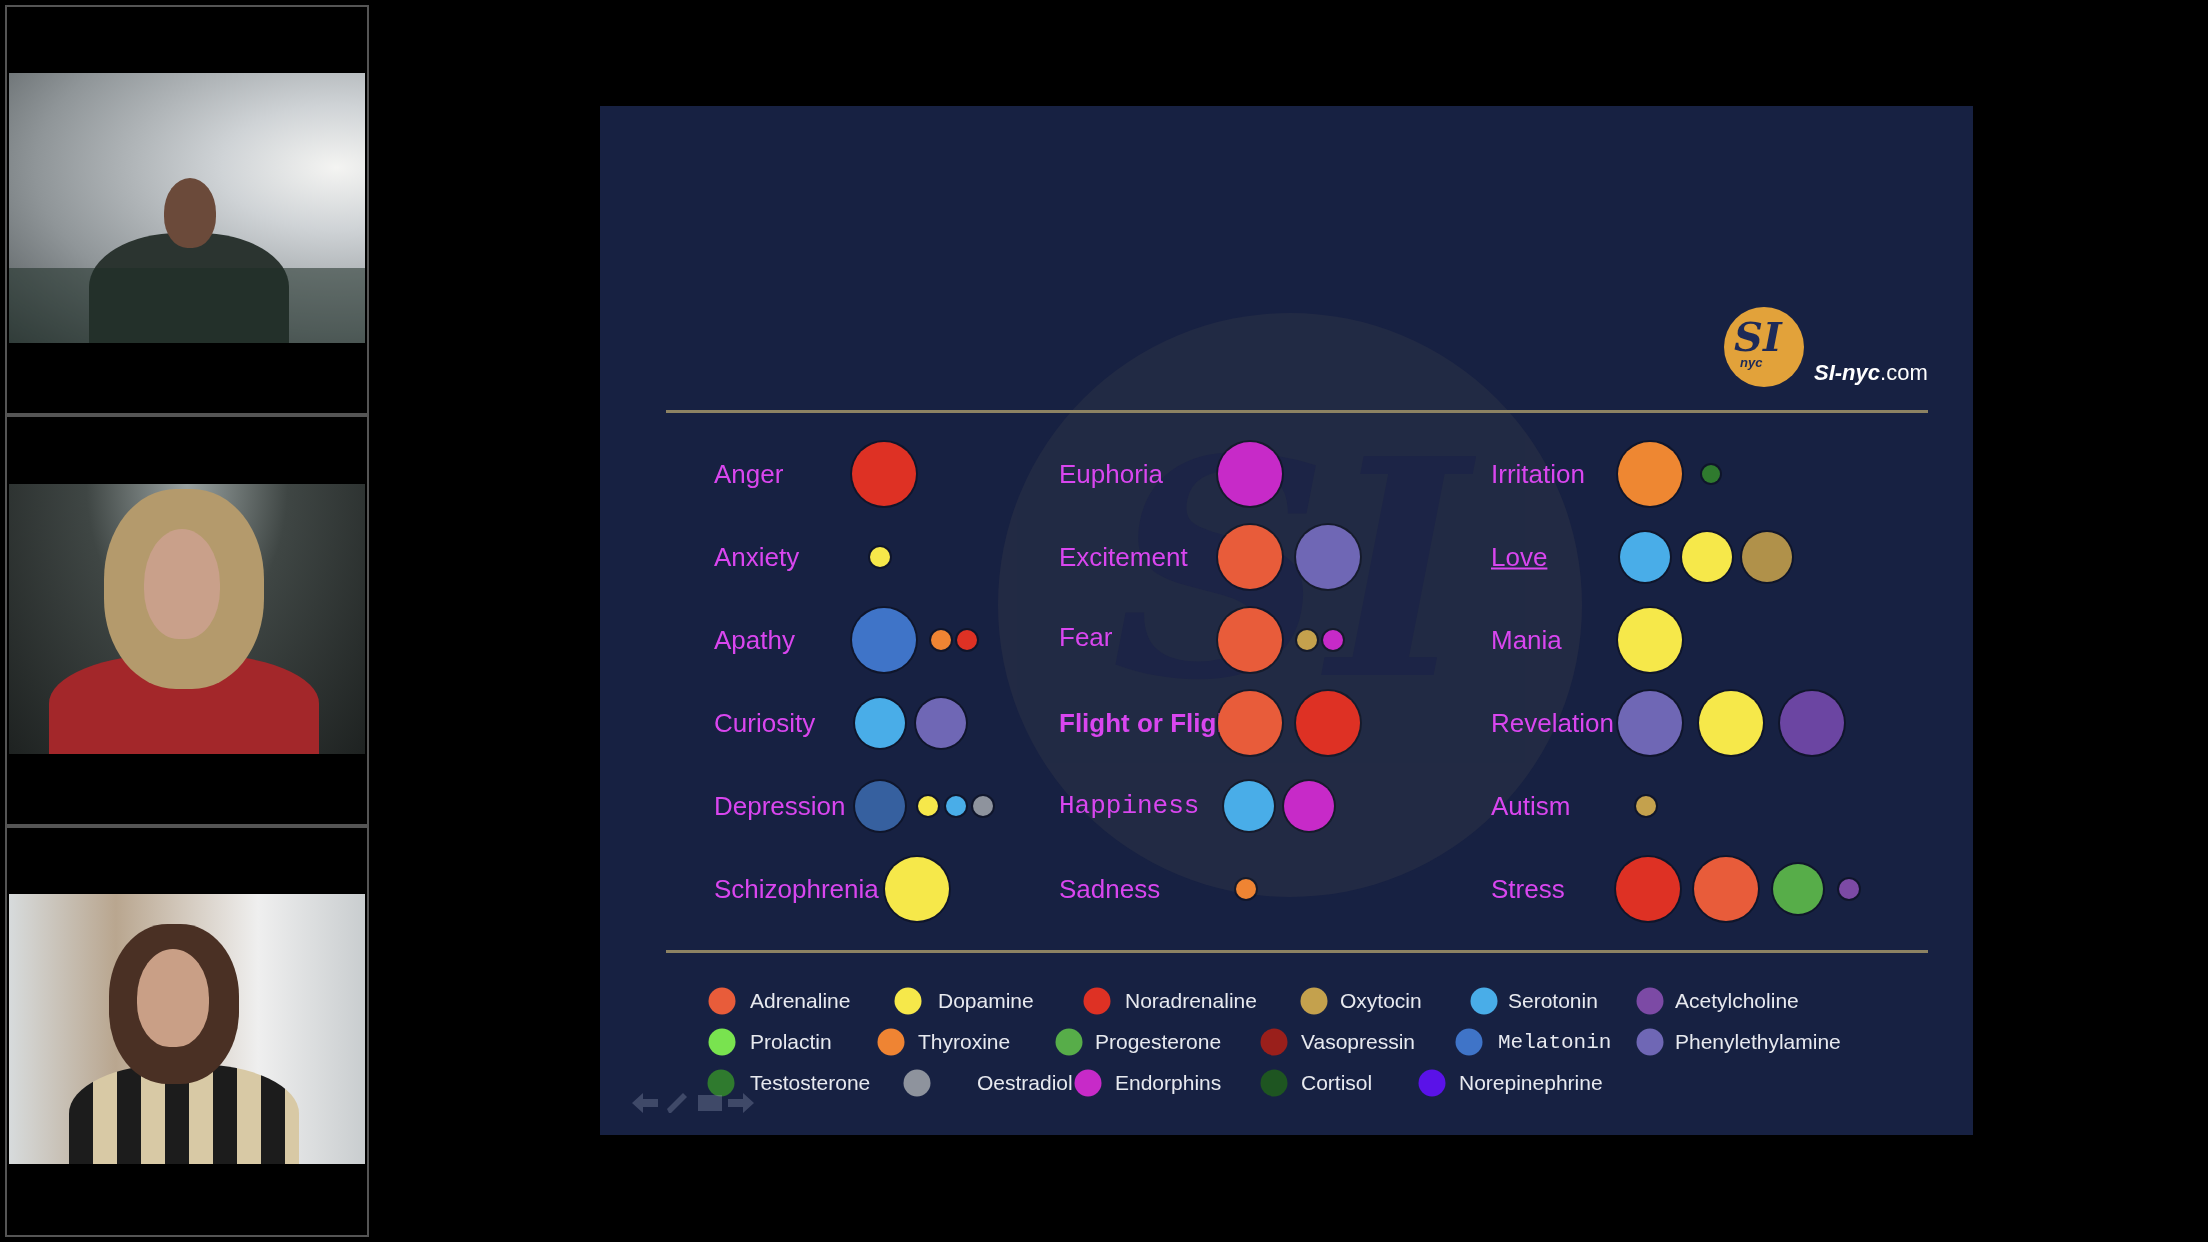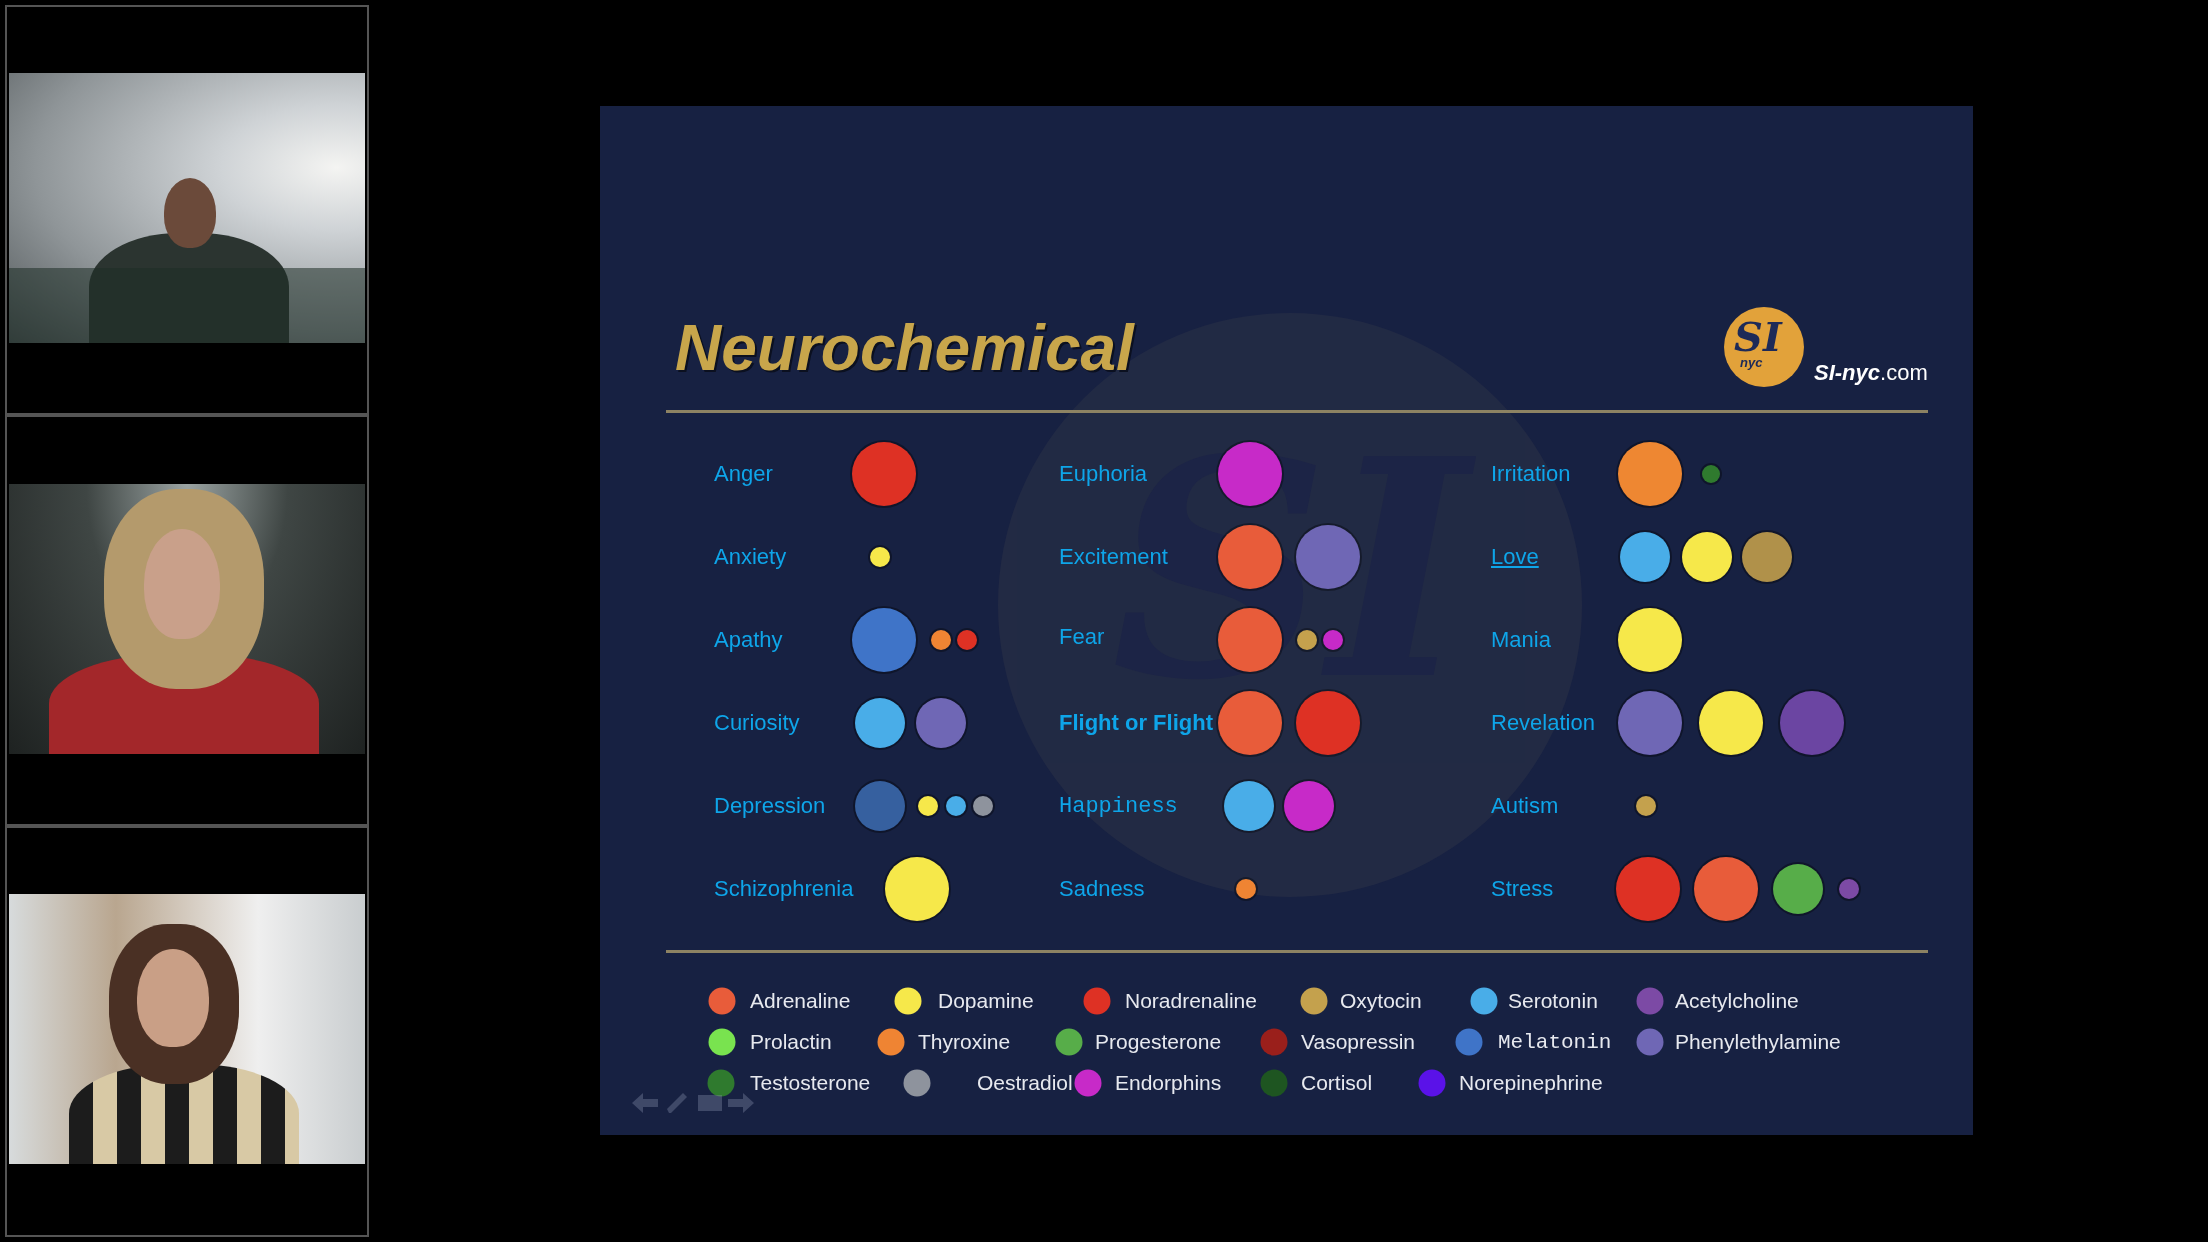--- a/index.html
+++ b/index.html
@@ -26,21 +26,21 @@
     .watermark-text { position:absolute; left:0; top:80px; width:100%; text-align:center; font-family:"DejaVu Serif", serif; font-style:italic; font-weight:bold; font-size:300px; color:#1d2547; }
 
     .section-title { position:absolute; left:75px; top:205px; font-size:64px; font-weight:bold; font-style:italic; color:#c8a64b; text-shadow:2px 2px 0 #0b1020; }
     .logo { position:absolute; left:1124px; top:201px; width:80px; height:80px; border-radius:50%; background:#e2a23a; }
     .logo-mark { position:absolute; left:10px; top:6px; font-family:"DejaVu Serif", serif; font-style:italic; font-weight:bold; font-size:40px; color:#1d2a58; }
     .logo-sub { position:absolute; left:16px; top:48px; font-size:13px; font-style:italic; font-weight:bold; color:#1d2a58; }
     .site { position:absolute; left:1214px; top:254px; font-size:22px; color:#ffffff; }
     .site b { font-style:italic; }
     .divider { position:absolute; left:66px; width:1262px; height:3px; background:#8d8363; }
 
-    .label { position:absolute; font-size:22px; color:#0ea5e9; transform:translateY(-50%); white-space:nowrap; }
+    .label { position:absolute; font-size:26px; color:#d946ef; transform:translateY(-50%); white-space:nowrap; }
     .dot { position:absolute; border-radius:50%; transform:translate(-50%,-50%); box-shadow:0 0 0 2px rgba(0,0,0,.35); }
     .legend-label { position:absolute; font-size:21px; color:#e7e9ef; transform:translateY(-50%); white-space:nowrap; }
     .legend-dot { position:absolute; width:27px; height:27px; border-radius:50%; transform:translate(-50%,-50%); }
 
     .nav-icon { position:absolute; top:986px; width:26px; height:22px; opacity:.35; }
   </style>
 </head>
 <body>
 
 <div class="tile" style="top:5px;height:410px;">
@@ -64,21 +64,20 @@
     <div class="head" style="left:128px;top:55px;width:72px;height:98px;background:#c99f86;"></div>
   </div>
 </div>
 
 <div class="slide">
 
   <div class="watermark">
     <div class="watermark-text">SI</div>
   </div>
 
-  <div class="section-title">Neurochemical</div>
   <div class="logo">
     <span class="logo-mark">SI</span>
     <span class="logo-sub">nyc</span>
   </div>
   <div class="site"><b>SI-nyc</b><span>.com</span></div>
 
   <div class="divider" style="top:304px;"></div>
   <div id="emotion-grid">
       <div class="label" style="left: 114px; top: 368px;">Anger</div>
       <div class="dot" style="left: 284px; top: 368px; width: 64px; height: 64px; background: rgb(222, 49, 36);"></div>

